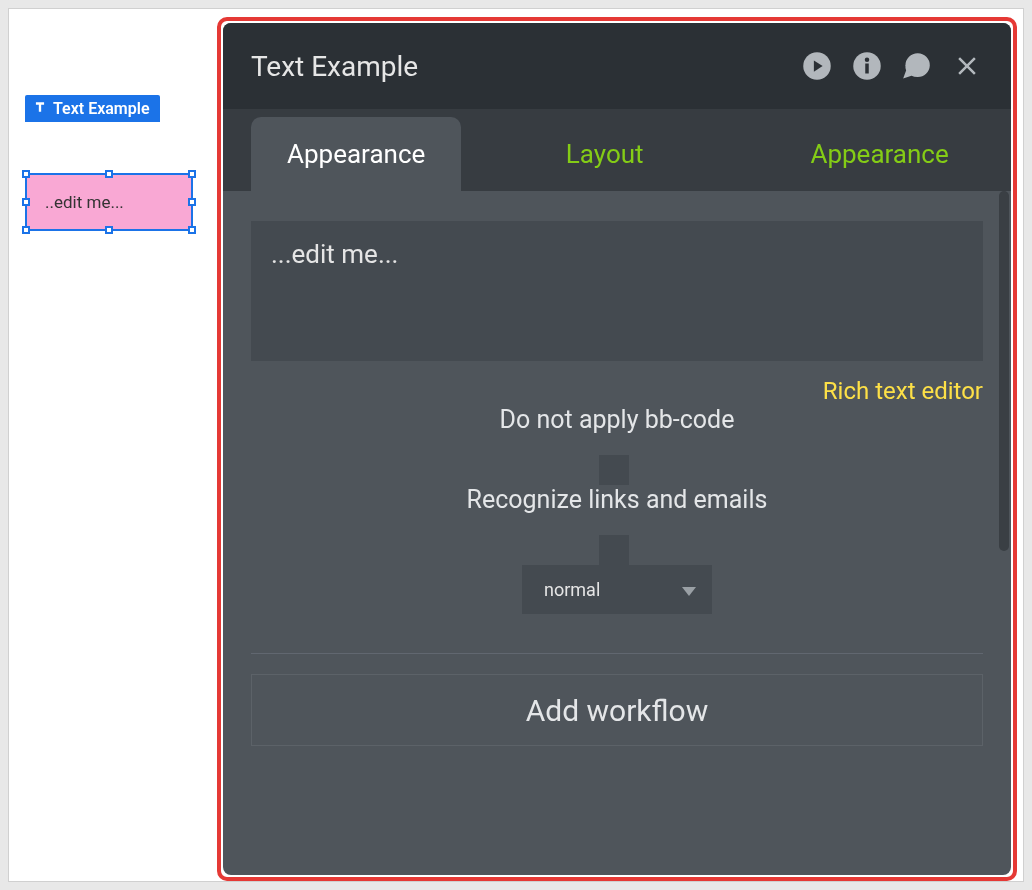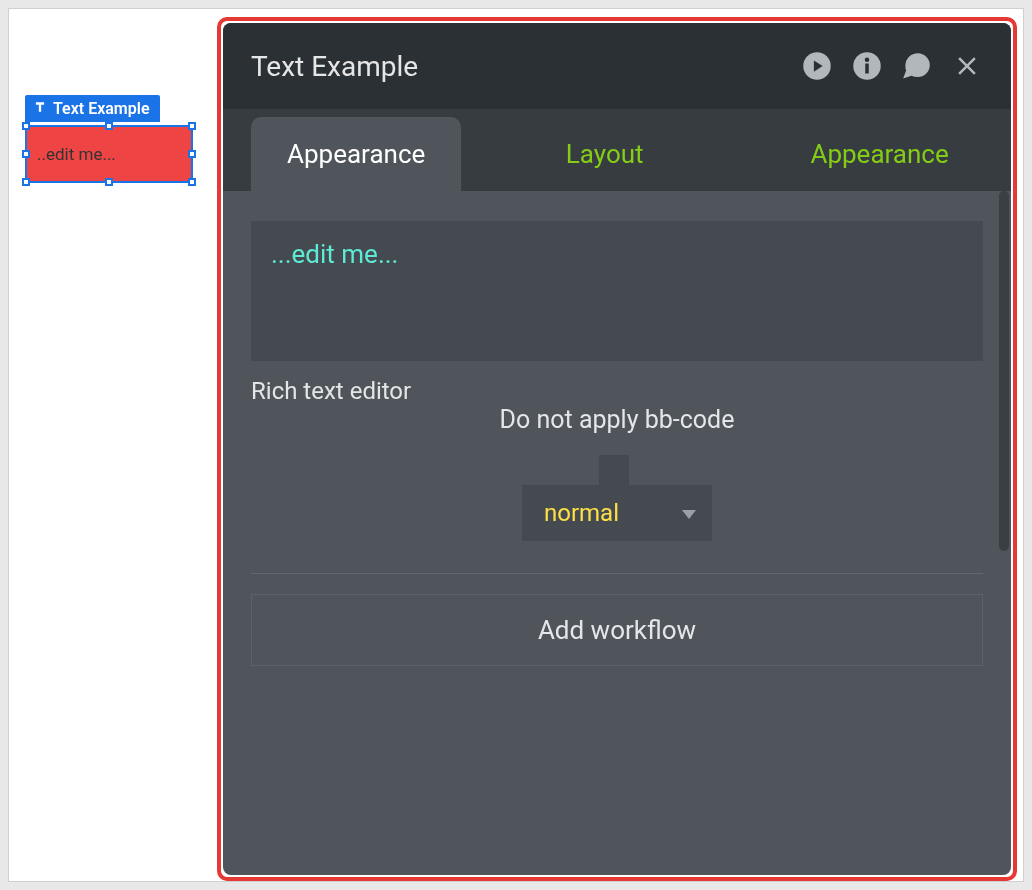--- a/index.html
+++ b/index.html
@@ -47,28 +47,29 @@
     padding: 4px 10px 4px 8px;
     display: flex;
     align-items: center;
     gap: 6px;
     border-top-left-radius: 2px;
     border-top-right-radius: 2px;
   }
   .canvas-label svg { width: 14px; height: 14px; }
   .canvas-box {
     border: 2px solid #1b73e8;
-    background: #ef4444;
+    background: #f9a8d4;
     height: 58px;
     display: flex;
     align-items: center;
-    padding: 0 10px;
+    padding: 0 18px;
     color: #333;
     font-size: 17px;
     position: relative;
+    margin-top: 48px;
   }
   .handle {
     position: absolute;
     width: 8px;
     height: 8px;
     background: #fff;
     border: 2px solid #1b73e8;
   }
   .h-tl { top: -5px; left: -5px; }
   .h-tm { top: -5px; left: calc(50% - 4px); }
@@ -151,30 +152,30 @@
     height: 360px;
     background: #3a3f44;
     border-radius: 5px;
   }
 
   .text-editor {
     background: #444a50;
     width: 100%;
     height: 140px;
     padding: 18px 20px;
-    color: #5eead4;
+    color: #e5e5e5;
     font-size: 26px;
     border: none;
     outline: none;
     resize: none;
     font-family: inherit;
   }
   .rich-link {
-    text-align: left;
-    color: #e5e5e5;
+    text-align: right;
+    color: #fde047;
     font-size: 24px;
     margin-top: 12px;
     cursor: pointer;
   }
 
   .row {
     display: flex;
     align-items: center;
     justify-content: space-between;
     height: 80px;
@@ -184,22 +185,22 @@
   }
   .checkbox {
     width: 30px;
     height: 30px;
     background: #444a50;
     cursor: pointer;
     margin-right: 6px;
   }
   .select {
     background: #444a50;
-    color: #fde047;
-    font-size: 24px;
+    color: #e5e5e5;
+    font-size: 18px;
     padding: 14px 44px 14px 22px;
     display: flex;
     align-items: flex-end;
     position: relative;
     cursor: pointer;
     min-width: 190px;
   }
   .select::after {
     content: "";
     position: absolute;
@@ -216,21 +217,21 @@
     margin-top: 8px;
   }
 
   .workflow-btn {
     margin-top: 20px;
     height: 72px;
     width: 100%;
     border: 1px solid #5c6268;
     background: transparent;
     color: #e4e6e8;
-    font-size: 26px;
+    font-size: 30px;
     cursor: pointer;
     font-family: inherit;
   }
 </style>
 </head>
 <body>
 
 <div class="frame">
 
   <div class="highlight-box"></div>
@@ -304,20 +305,24 @@
       <div class="scrollbar"></div>
 
       <textarea class="text-editor" style="">...edit me...</textarea>
       <div class="rich-link">Rich text editor</div>
 
       <div class="row">
         <span>Do not apply bb-code</span>
         <div class="checkbox"></div>
       </div>
 
+      <div class="row">
+        <span>Recognize links and emails</span>
+        <div class="checkbox"></div>
+      </div>
 
       <div class="row">
         <div class="select">
           <span>normal</span>
         </div>
       </div>
 
       <div class="section-divider"></div>
 
 

